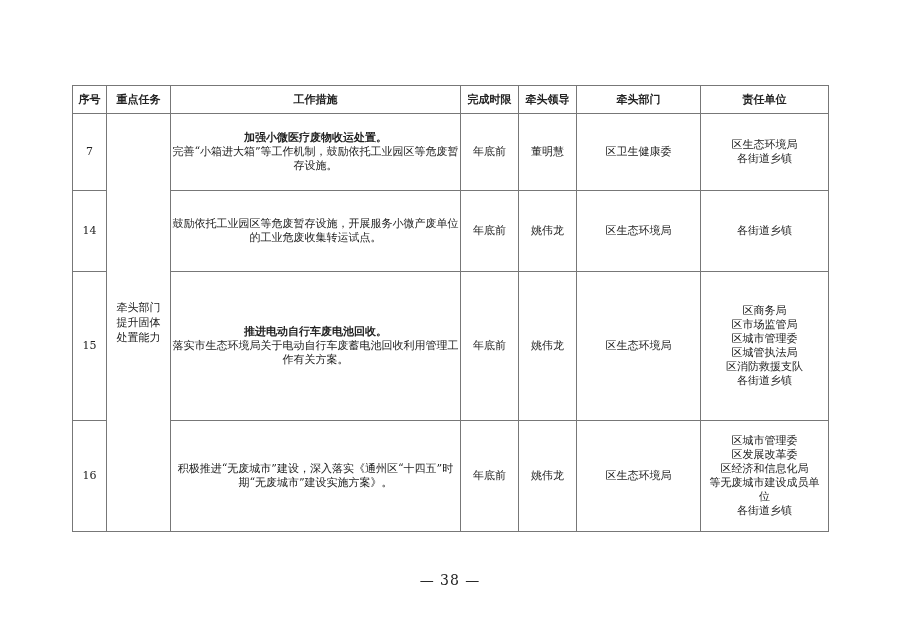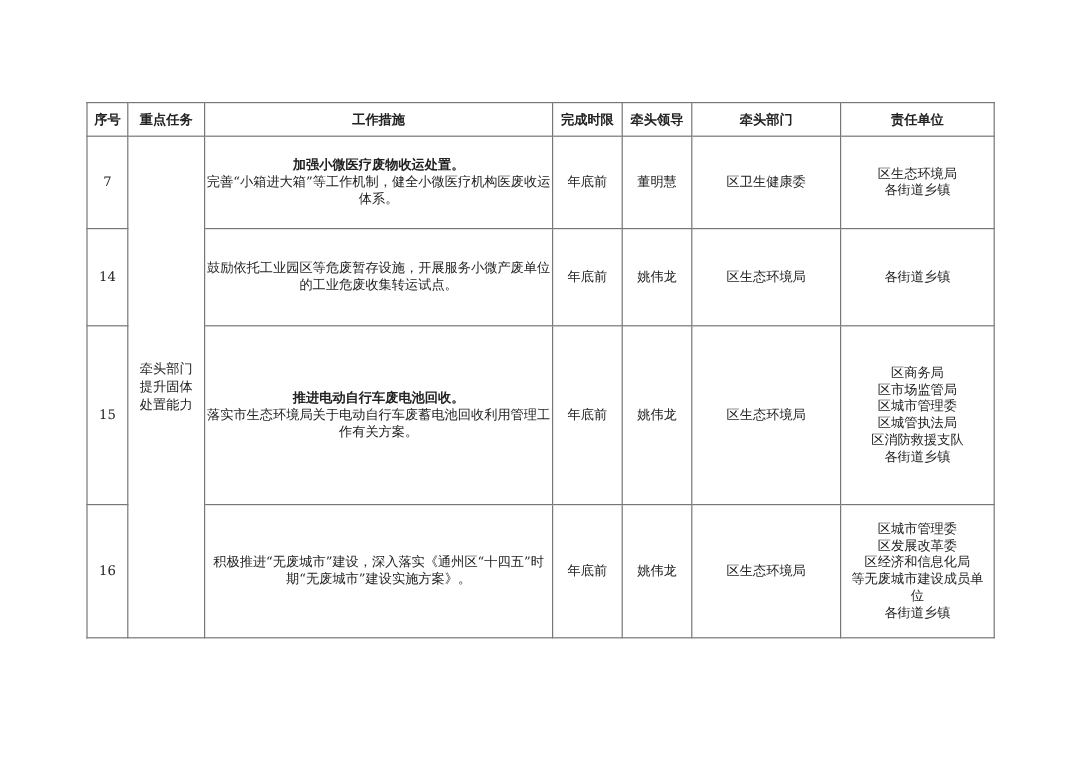--- a/index.html
+++ b/index.html
@@ -59,21 +59,21 @@
 
       <tr style="height:77px">
         <td>7</td>
         <td class="task" rowspan="4">
           <span style="display:block">牵头部门</span>
           <span style="display:block">提升固体</span>
           <span style="display:block">处置能力</span>
         </td>
         <td class="measure">
           <span class="m-title m-body">加强小微医疗废物收运处置。</span>
-          <span class="m-body">完善“小箱进大箱”等工作机制，健全小微医疗机构医废收运体系。</span>
+          <span class="m-body">完善“小箱进大箱”等工作机制，鼓励依托工业园区等危废暂存设施。</span>
         </td>
         <td>年底前</td>
         <td>董明慧</td>
         <td>区卫生健康委</td>
         <td class="units">
           <span>区生态环境局</span>
           <span>各街道乡镇</span>
         </td>
       </tr>
 
@@ -122,13 +122,14 @@
           <span>区发展改革委</span>
           <span>区经济和信息化局</span>
           <span>等无废城市建设成员单</span>
           <span>位</span>
           <span>各街道乡镇</span>
         </td>
       </tr>
     </tbody>
   </table>
 
+  <div class="footer">— 38 —</div>
 </div>
 
 </body></html>

